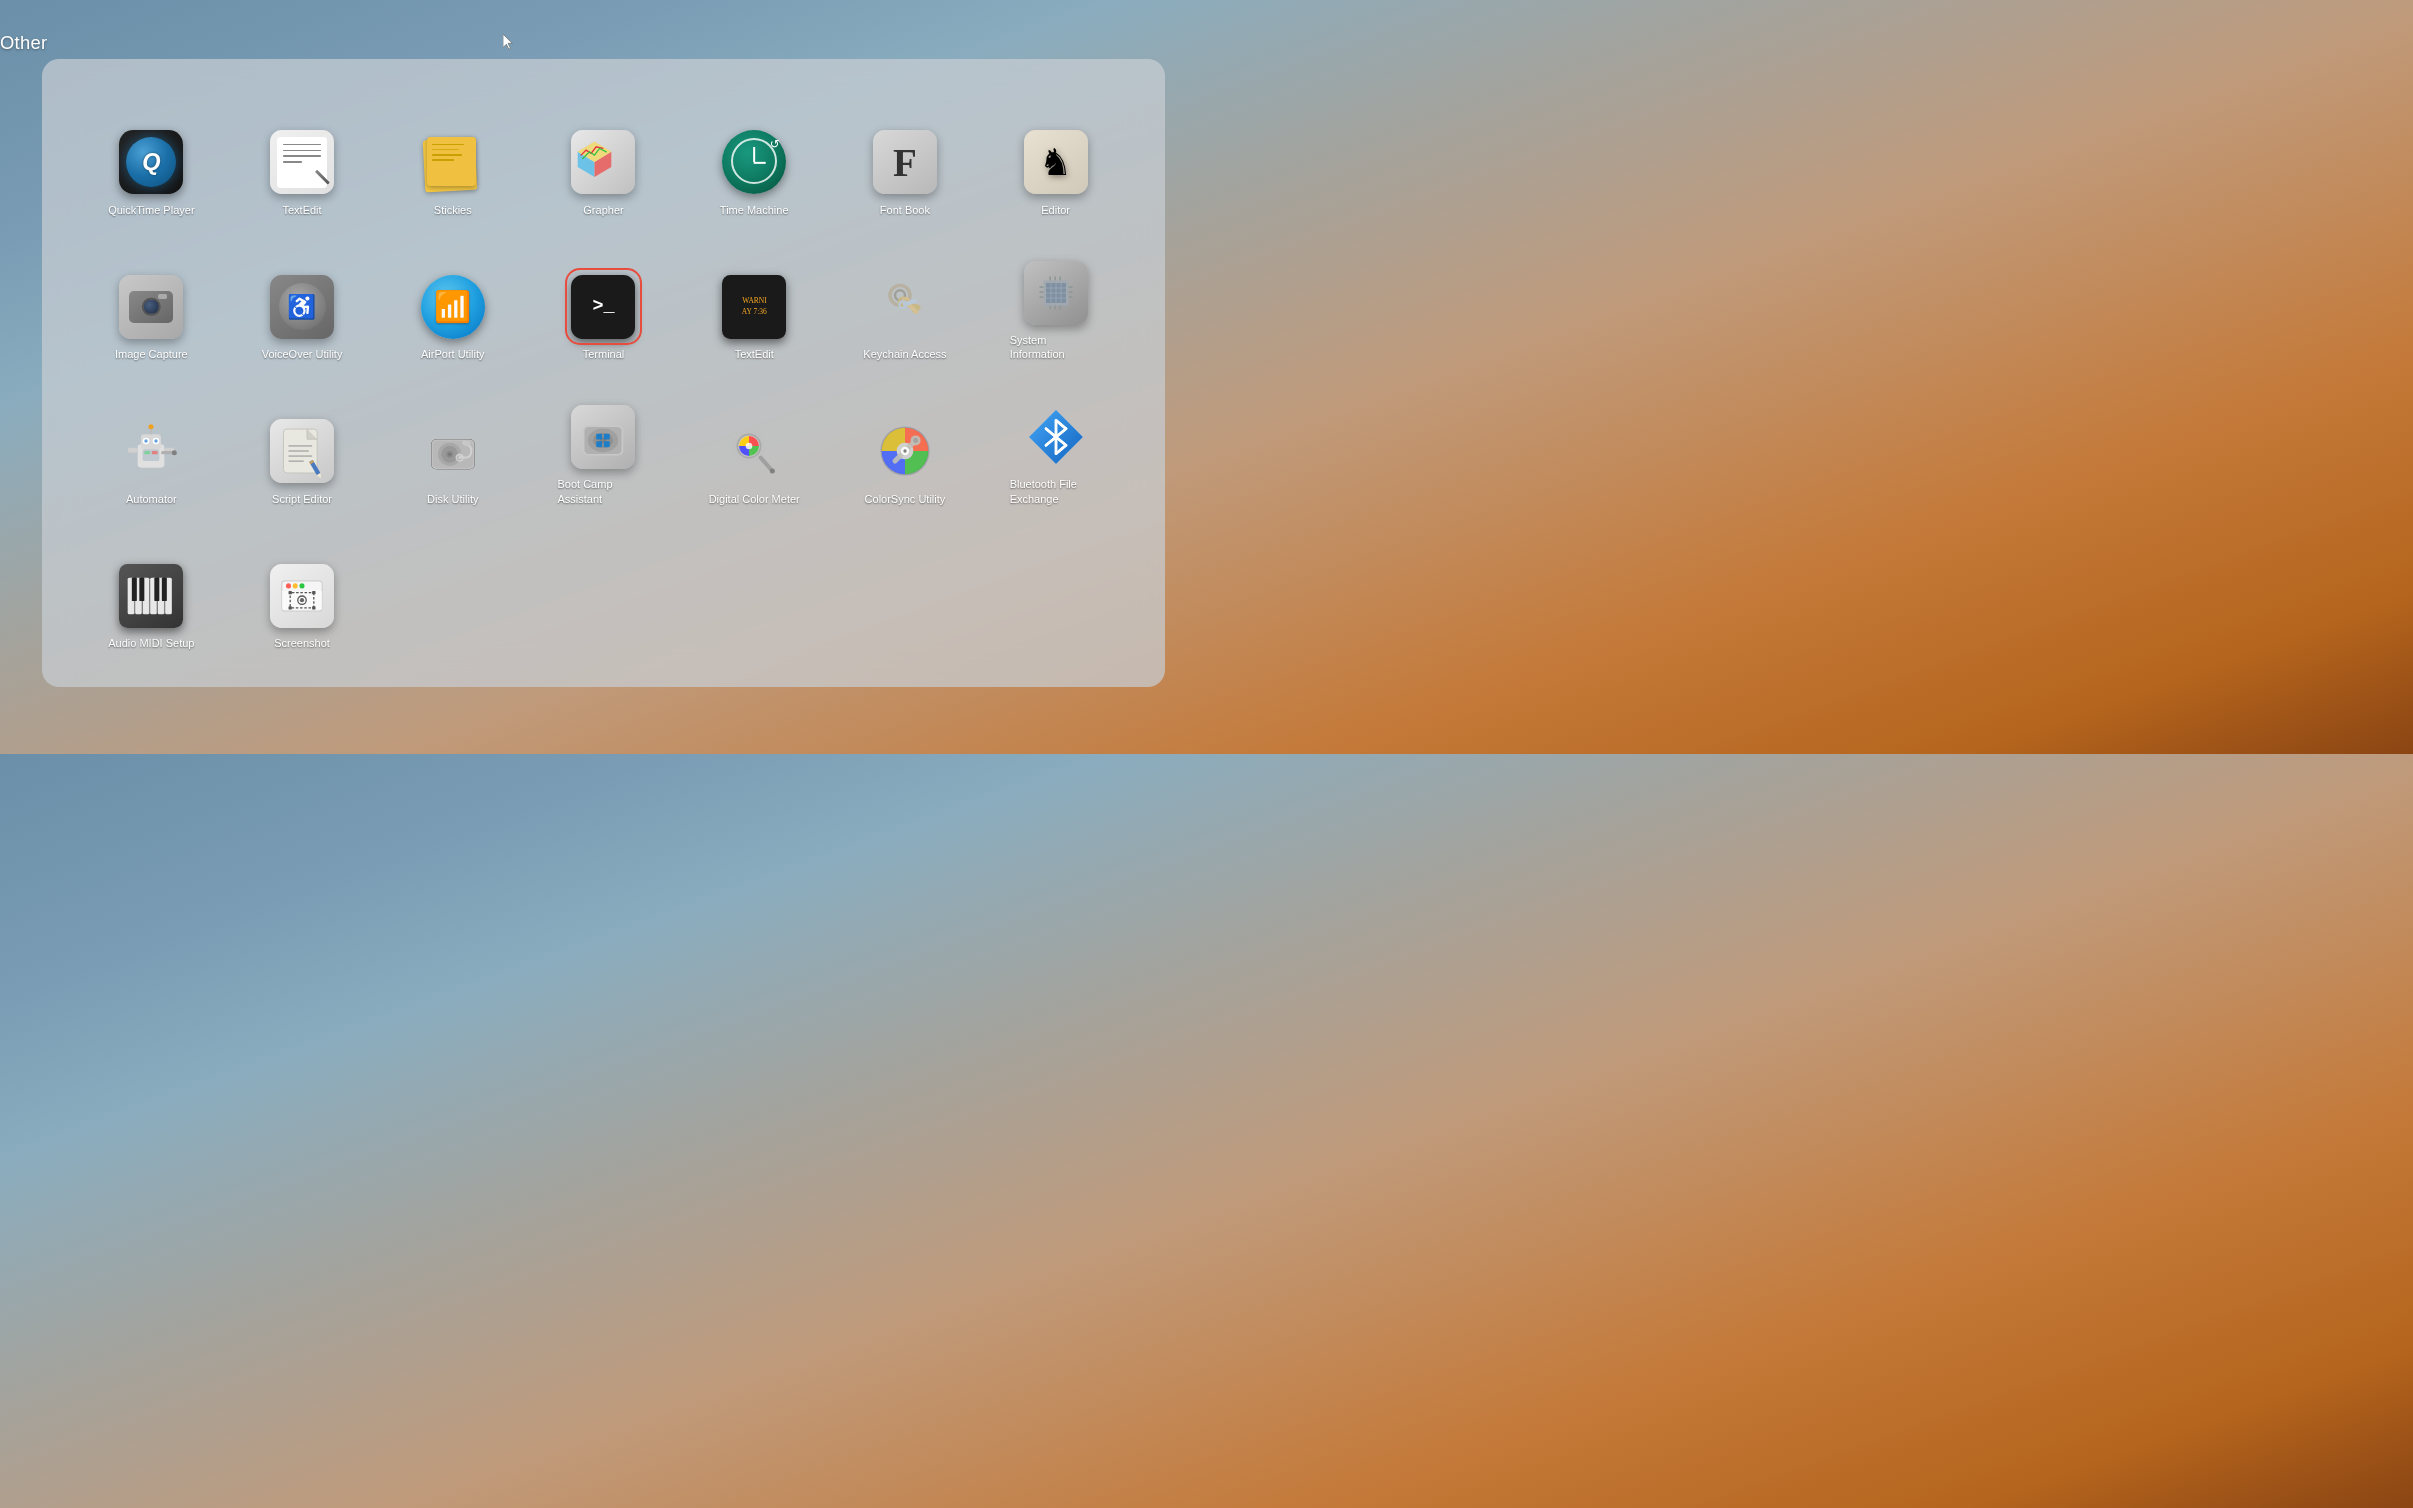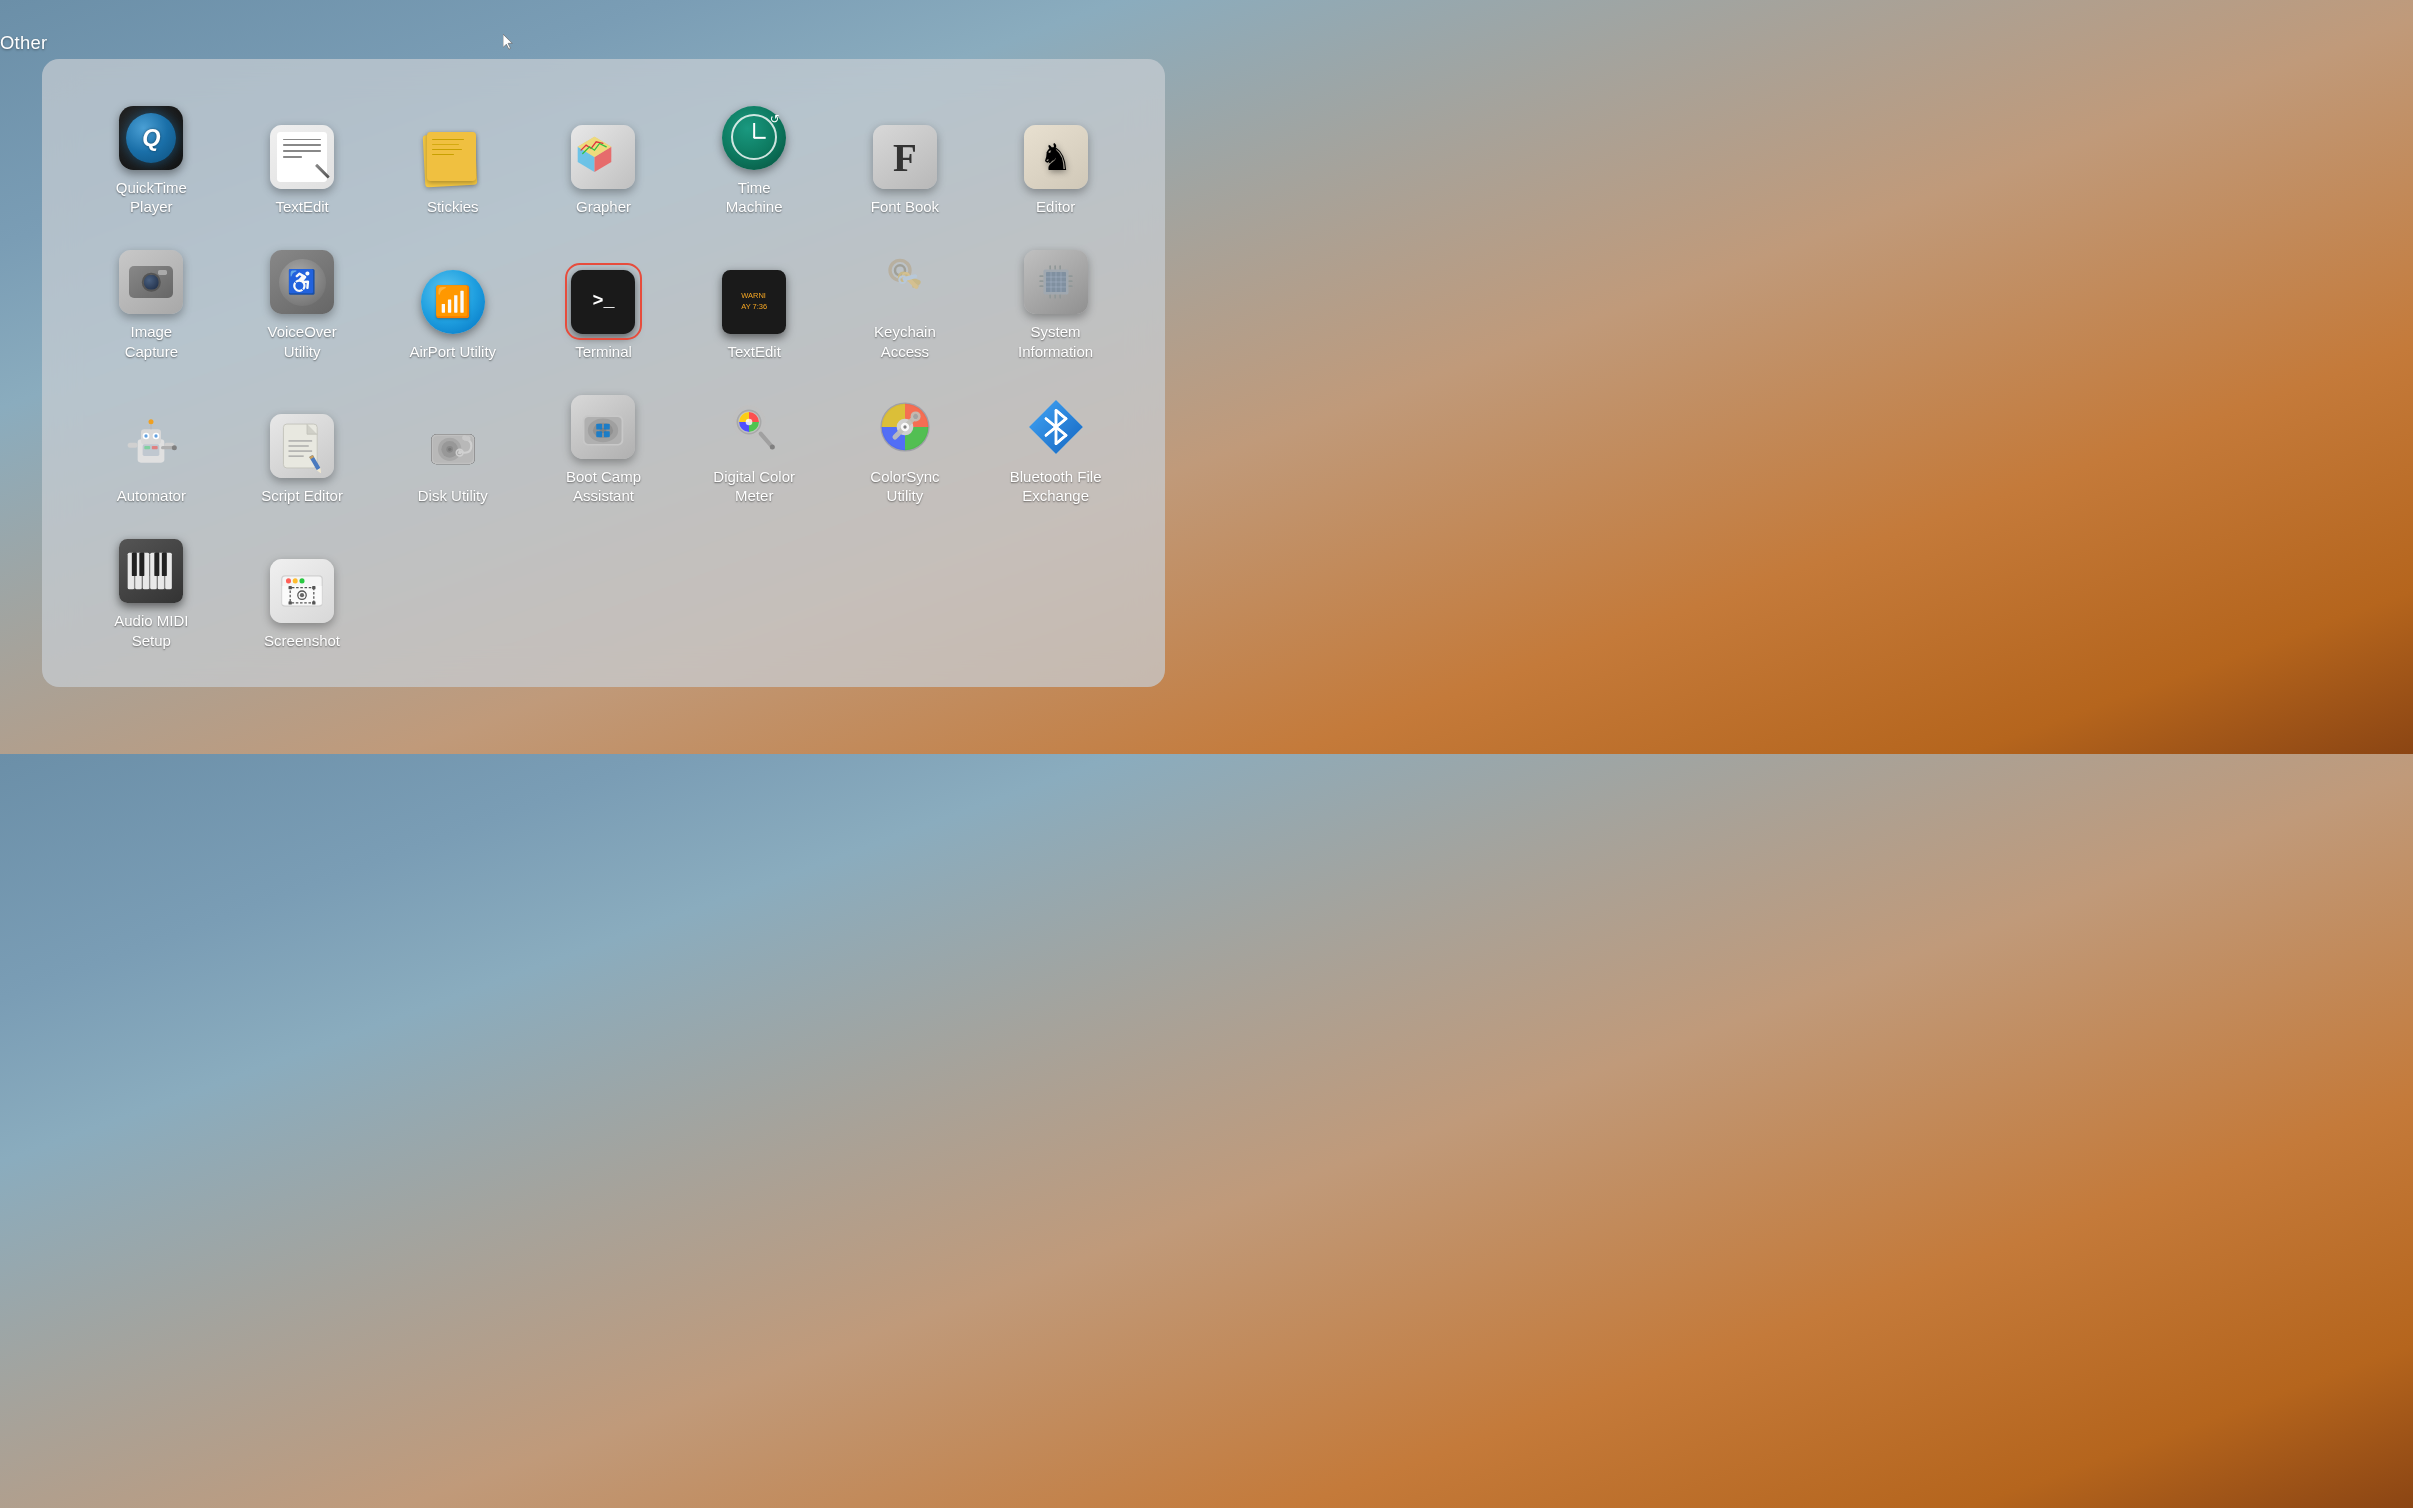--- a/index.html
+++ b/index.html
@@ -71,23 +71,23 @@
     .app-icon-wrapper.selected::before {
       content: '';
       position: absolute;
       inset: -5px;
       border: 2.1px solid #e74c3c;
       border-radius: 15px;
       z-index: 2;
     }
 
     .app-label {
-      font-size: 15px;
+      font-size: 11px;
       color: white;
-      text-align: center;
+      text-align: left;
       line-height: 1.3;
       text-shadow: 0 0.8px 1.7px rgba(0,0,0,0.5);
       max-width: 92px;
       word-break: break-word;
     }
 
     
 
     
     .qt-icon {
@@ -408,25 +408,25 @@
       border-radius: 8.4px;
       background: #1a1a1a;
       position: relative;
       box-shadow: 0 3.4px 10px rgba(0,0,0,0.5);
       overflow: hidden;
       display: flex;
       align-items: center;
       justify-content: center;
     }
     .console-text-display {
-      font-family: Liberation Sans, sans-serif;
+      font-family: Liberation Serif, serif;
       font-size: 7.5px;
       color: #f5a623;
       line-height: 1.4;
-      text-align: left;
+      text-align: right;
     }
 
     
     .keychain-icon {
       width: 64px; height: 64px;
       position: relative;
       display: flex;
       align-items: center;
       justify-content: center;
     }

